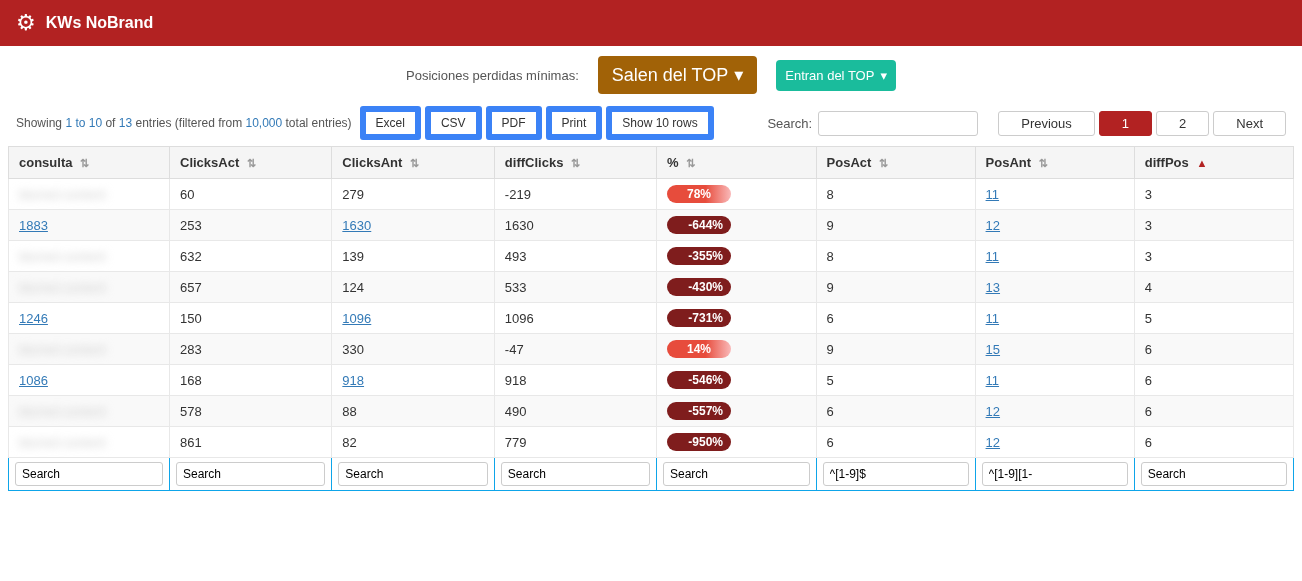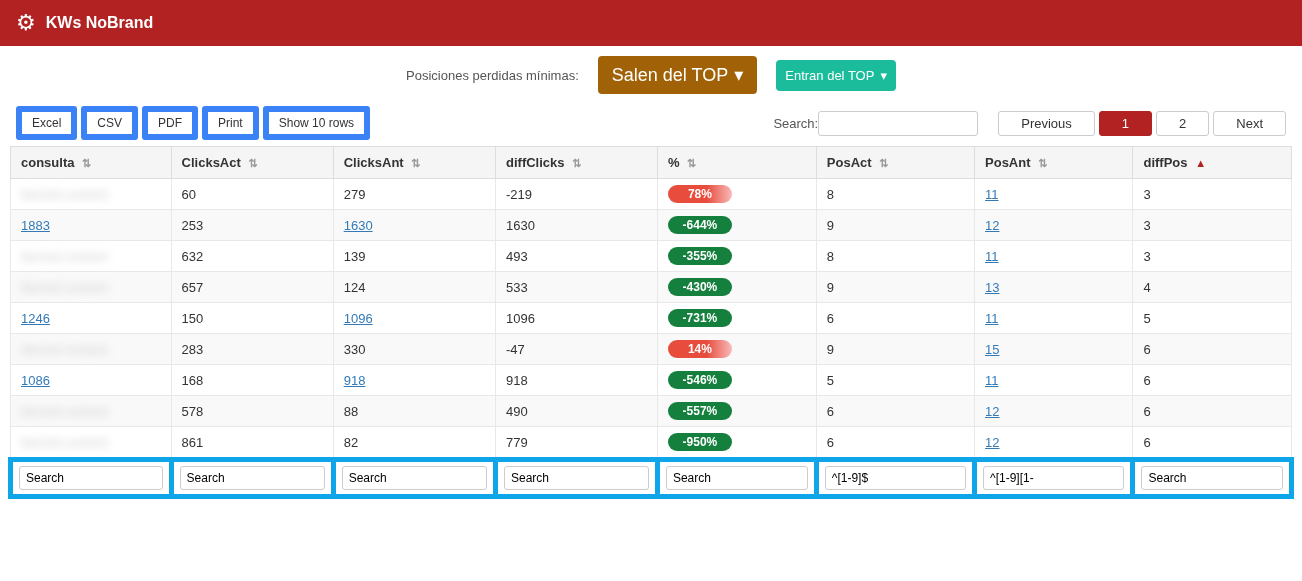--- a/index.html
+++ b/index.html
@@ -60,20 +60,21 @@
       border-radius: 3px;
       cursor: pointer;
       font-size: 12px;
       color: #333;
     }
 
     .search-area {
       display: flex;
       align-items: center;
       margin-left: auto;
+      gap: 6px;
     }
     .search-label { color: #555; font-size: 13px; }
     .search-input-main {
       border: 1px solid #ccc;
       padding: 4px 8px;
       border-radius: 3px;
       font-size: 13px;
       width: 160px;
     }
 
@@ -137,25 +138,25 @@
     .pct-badge {
       display: inline-block;
       padding: 2px 8px;
       border-radius: 10px;
       font-size: 12px;
       font-weight: bold;
       color: white;
       min-width: 64px;
       text-align: center;
     }
-    .pct-negative { background: #15803d; }
+    .pct-negative { background: #7f1d1d; text-align: right; }
     .pct-positive { background: linear-gradient(to right, #e74c3c 60%, #f9b9b9 100%); }
 
     tfoot td {
-      border: 5px solid #0ea5e9;
+      border: 1px solid #0ea5e9;
       padding: 4px 6px;
     }
     tfoot input {
       width: 100%;
       padding: 4px 6px;
       border: 1px solid #ccc;
       border-radius: 3px;
       font-size: 12px;
     }
   </style>
@@ -173,20 +174,23 @@
     <span>Salen del TOP</span>
     <span>▾</span>
   </button>
   <button class="btn-dropdown-teal">
     <span>Entran del TOP</span>
     <span>▾</span>
   </button>
 </div>
 
 <div style="display:flex; align-items:center; padding: 2px 16px 6px 16px; flex-wrap:wrap; gap:4px;">
+  <span class="showing-text">
+    Showing <a href="#">1 to 10</a> of <a href="#">13</a> entries (filtered from <a href="#">10,000</a> total entries)
+  </span>
   <button class="btn-tool">Excel</button>
   <button class="btn-tool">CSV</button>
   <button class="btn-tool">PDF</button>
   <button class="btn-tool">Print</button>
   <button class="btn-tool">Show 10 rows</button>
 
   <div class="search-area">
     <span class="search-label">Search:</span>
     <input class="search-input-main" type="text" style="">
   </div>

